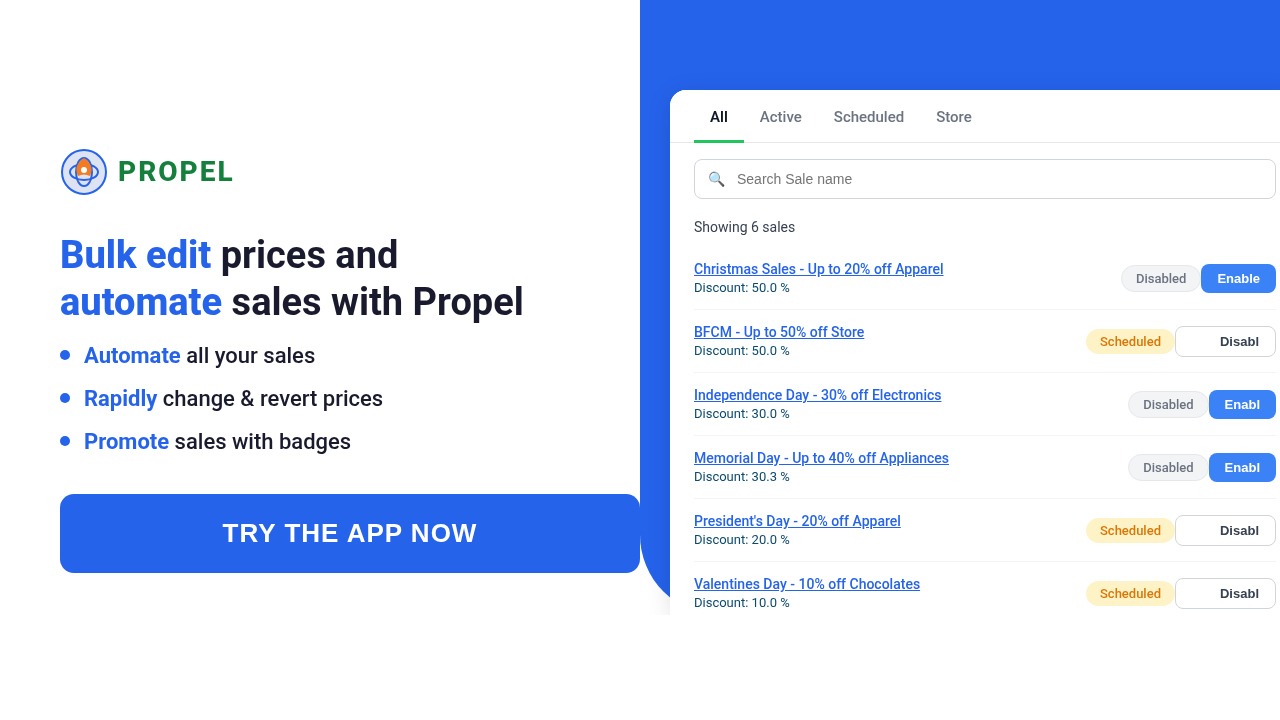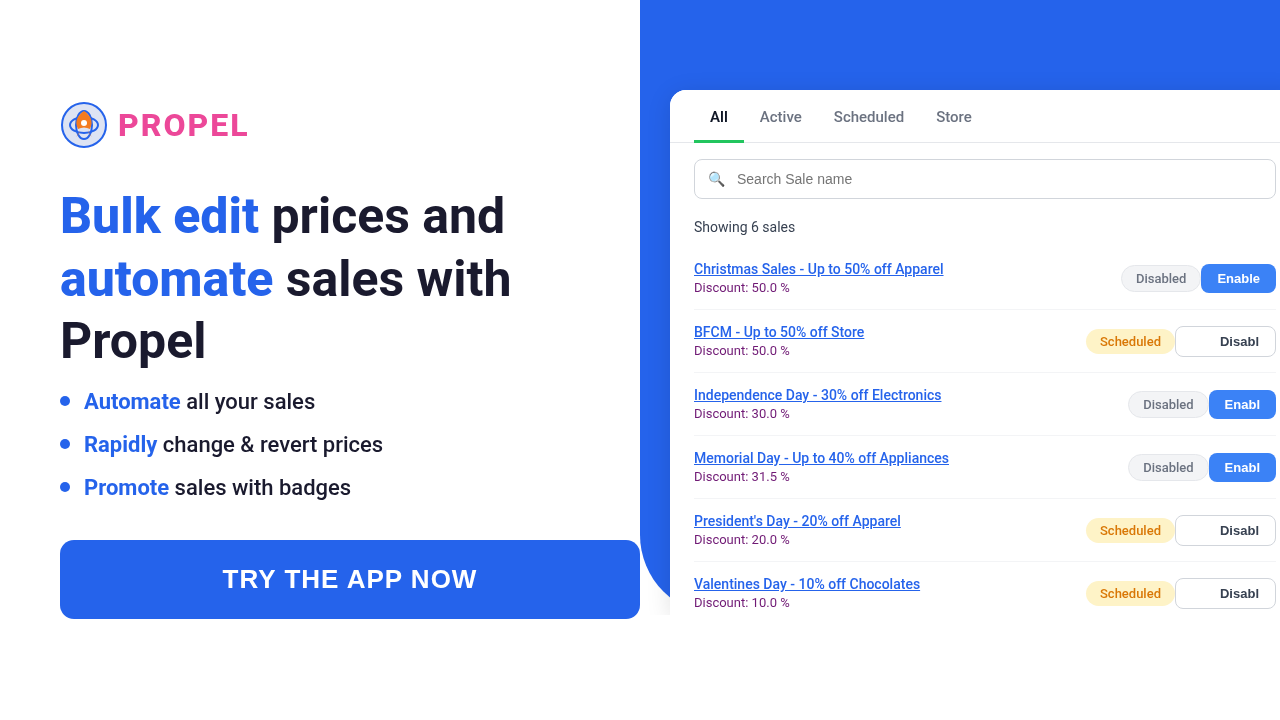--- a/index.html
+++ b/index.html
@@ -33,28 +33,28 @@
       gap: 10px;
       margin-bottom: 36px;
     }
 
     .logo-icon {
       width: 48px;
       height: 48px;
     }
 
     .logo-text {
-      font-size: 32px;
+      font-size: 28px;
       font-weight: 800;
-      color: #ec4899;
+      color: #15803d;
       letter-spacing: 2px;
     }
 
     .headline {
-      font-size: 50px;
+      font-size: 38px;
       font-weight: 700;
       color: #1a1a2e;
       line-height: 1.25;
       margin-bottom: 16px;
     }
 
     .headline .highlight-blue {
       color: #2563eb;
       font-weight: 800;
     }
@@ -216,21 +216,21 @@
     .sale-name {
       font-size: 14px;
       color: #2563eb;
       text-decoration: underline;
       font-weight: 500;
       margin-bottom: 3px;
     }
 
     .sale-discount {
       font-size: 13px;
-      color: #701a75;
+      color: #0c4a6e;
     }
 
     .sale-actions {
       display: flex;
       align-items: center;
     }
 
     .badge {
       padding: 5px 14px;
       border-radius: 20px;
@@ -329,21 +329,21 @@
       <span class="search-icon-wrap">🔍</span>
       <input class="search-input" type="text" placeholder="Search Sale name" style="">
     </div>
 
     <div class="showing-text">Showing 6 sales</div>
 
     <div class="sales-list">
 
       <div class="sale-row">
         <div class="sale-info">
-          <div class="sale-name">Christmas Sales - Up to 50% off Apparel</div>
+          <div class="sale-name">Christmas Sales - Up to 20% off Apparel</div>
           <div class="sale-discount">Discount: 50.0 %</div>
         </div>
         <div class="sale-actions">
           <span class="badge badge-disabled">Disabled</span>
           <button class="action-btn btn-enable">Enable</button>
         </div>
       </div>
 
       <div class="sale-row">
         <div class="sale-info">
@@ -363,21 +363,21 @@
         </div>
         <div class="sale-actions">
           <span class="badge badge-disabled">Disabled</span>
           <button class="action-btn btn-enable">Enabl</button>
         </div>
       </div>
 
       <div class="sale-row">
         <div class="sale-info">
           <div class="sale-name">Memorial Day - Up to 40% off Appliances</div>
-          <div class="sale-discount">Discount: 31.5 %</div>
+          <div class="sale-discount">Discount: 30.3 %</div>
         </div>
         <div class="sale-actions">
           <span class="badge badge-disabled">Disabled</span>
           <button class="action-btn btn-enable">Enabl</button>
         </div>
       </div>
 
       <div class="sale-row">
         <div class="sale-info">
           <div class="sale-name">President's Day - 20% off Apparel</div>

